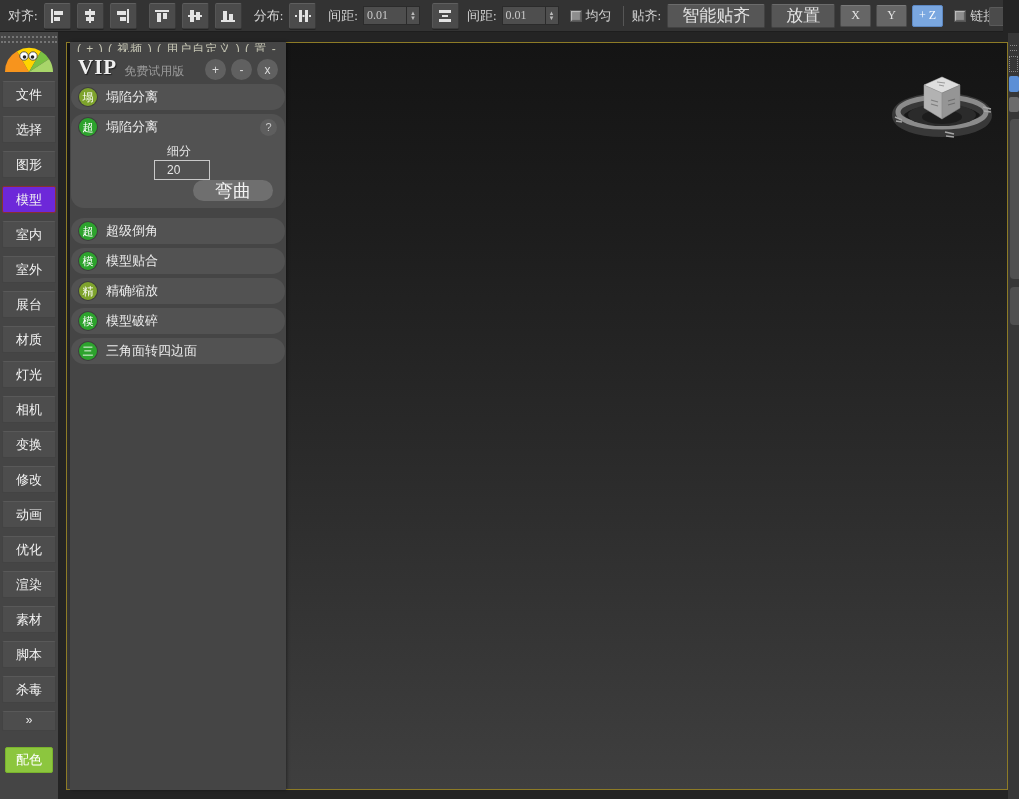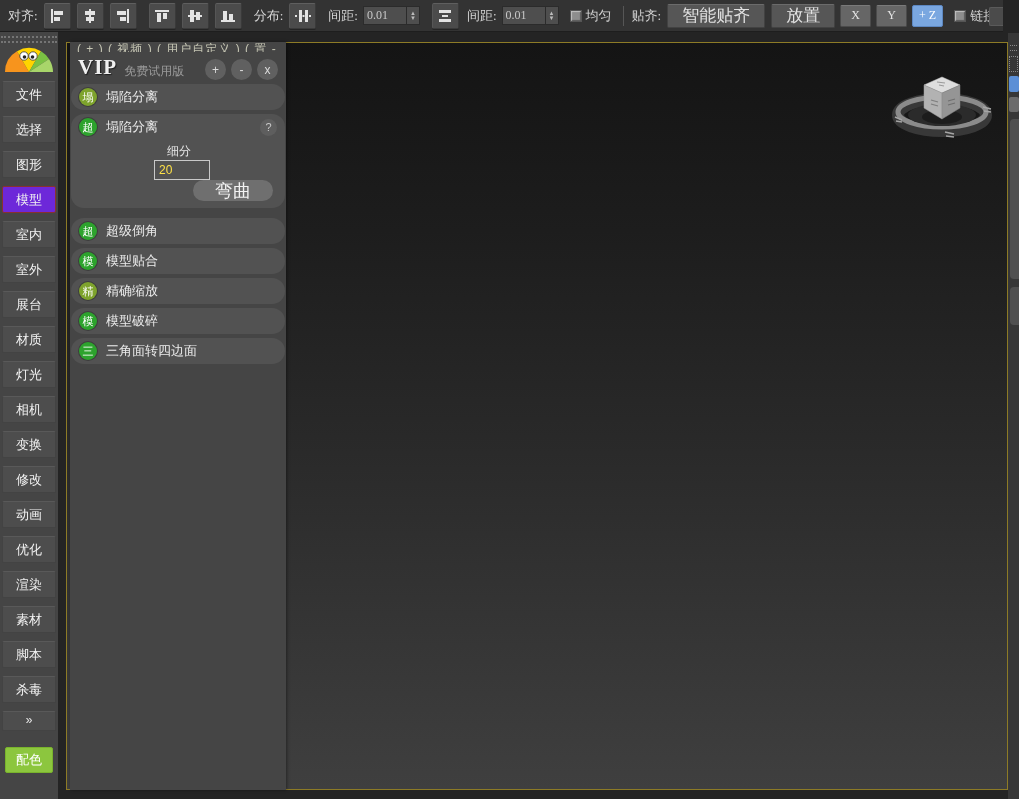--- a/index.html
+++ b/index.html
@@ -131,21 +131,21 @@
   .row-lbl { margin-left:9px; font-size:13px; color:#ececec; }
 
   .p-group { border-radius:13px; background:#525252; margin:4px 0 10px; padding-bottom:7px; }
   .p-group .p-row { margin:0; background:transparent; }
   .p-help { margin-left:auto; width:17px; height:17px; border-radius:50%;
     background:#5e5e5e; color:#c9c9c9; font-size:11px;
     display:flex; align-items:center; justify-content:center; }
   .p-subrow { display:flex; align-items:center; padding:3px 12px 0 14px;flex-direction:column; }
   .sd-label { font-size:12px; color:#e8e8e8; }
   .sd-input { width:56px; height:20px; margin-left:6px; background:transparent;
-    border:1px solid #c9c9c9; color:#fde047; font-size:12px; padding:0 4px; font-family:inherit; }
+    border:1px solid #c9c9c9; color:#e5e5e5; font-size:12px; padding:0 12px; font-family:inherit; }
   .p-action { margin-left:auto; width:80px; height:21px; border-radius:11px;
     background:#6f6f6f; color:#f2f2f2; font-size:18px;
     display:flex; align-items:center; justify-content:center; }
 </style>
 </head>
 <body>
 
 <div class="toolbar">
   <span class="tb-label">对齐:</span>
 

